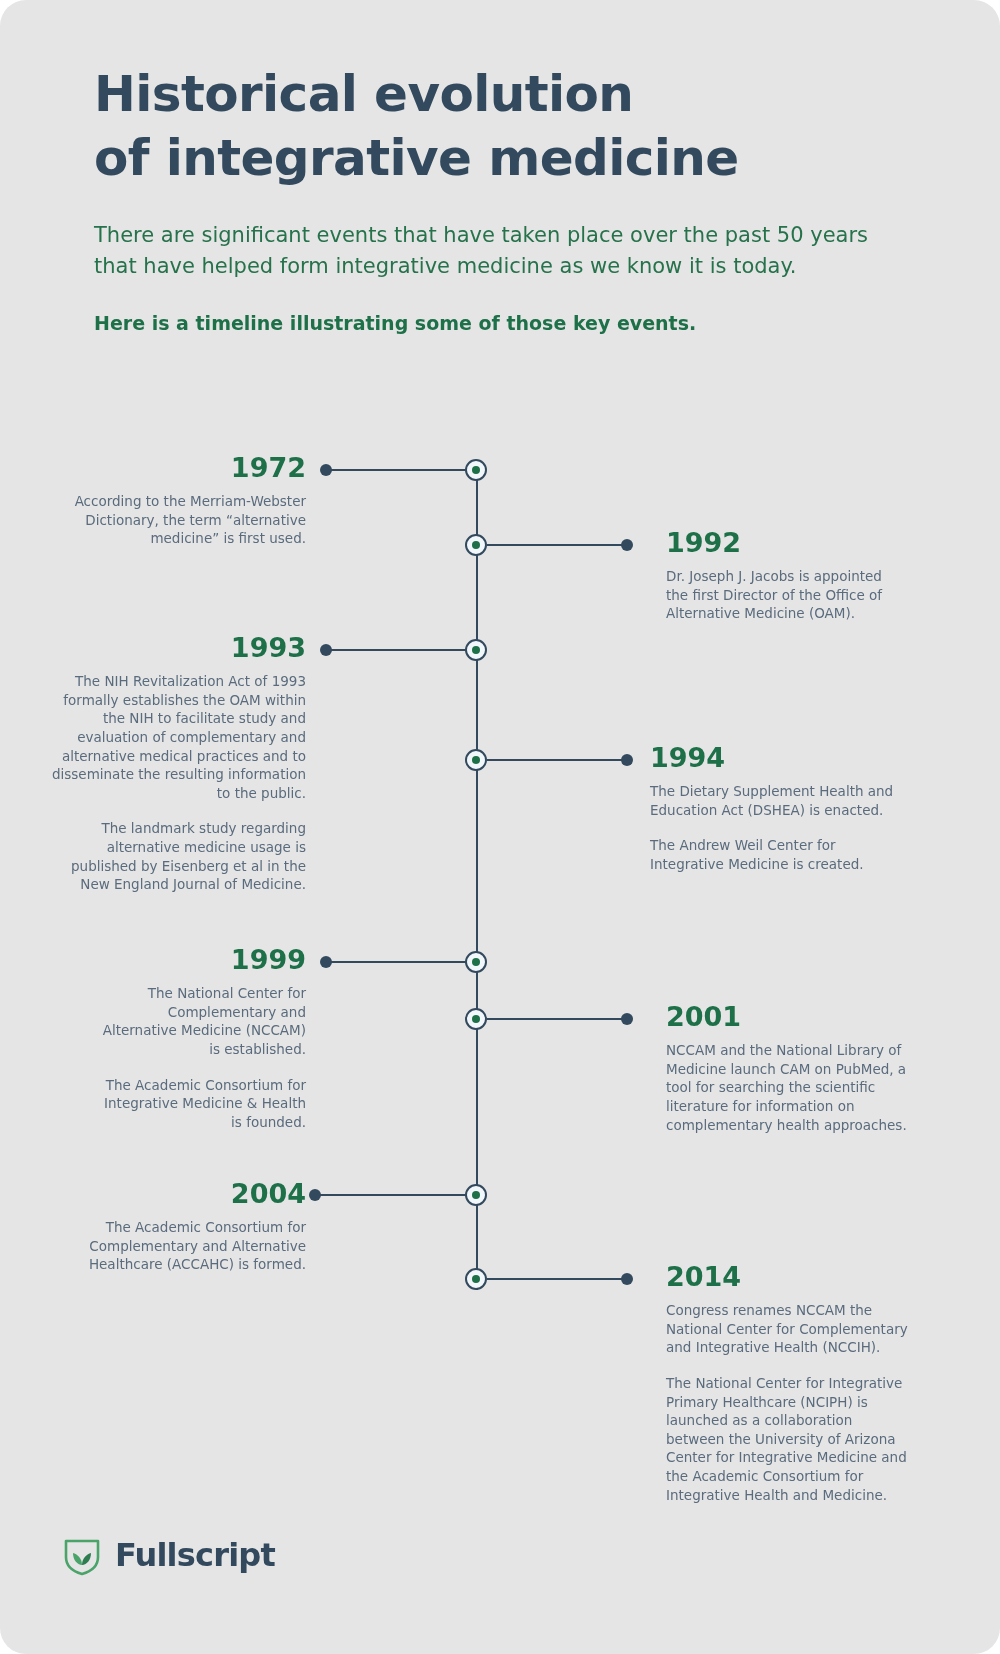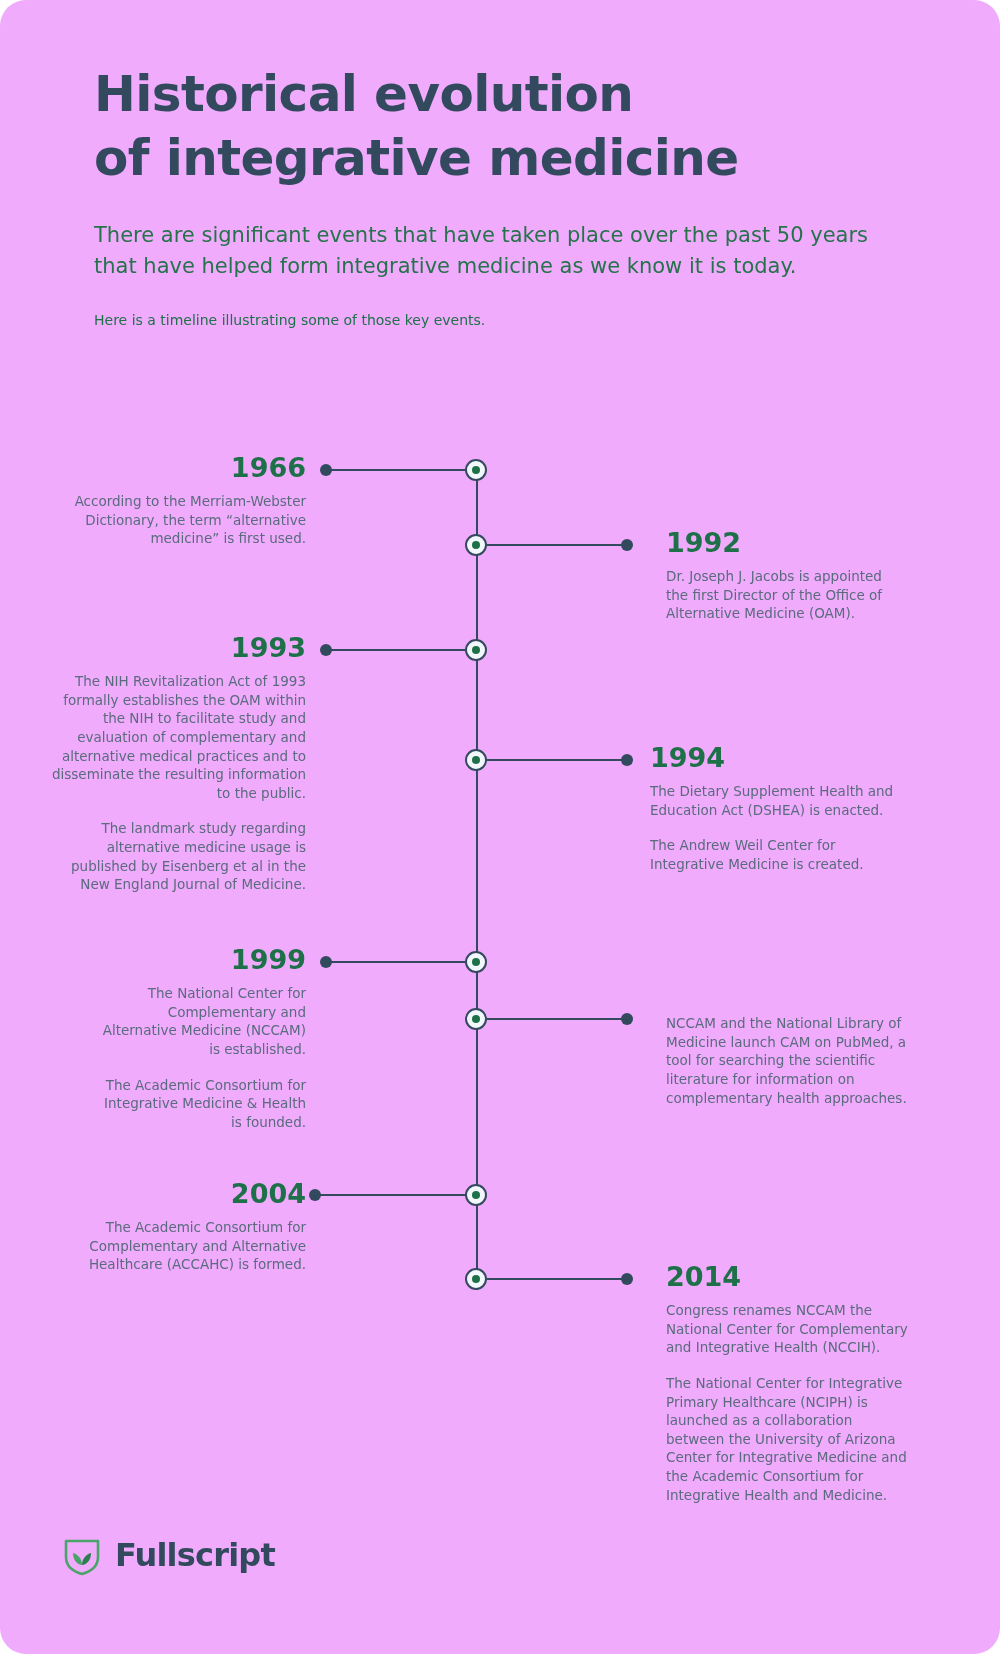--- a/index.html
+++ b/index.html
@@ -6,21 +6,21 @@
   html, body {
     width: 1000px;
     height: 1654px;
     background: #ffffff;
     font-family: "DejaVu Sans", sans-serif;
   }
   .page {
     position: relative;
     width: 1000px;
     height: 1654px;
-    background: #f0abfc;
+    background: #e5e5e5;
     border-radius: 26px;
     overflow: hidden;
   }
 
   
   .header { position: absolute; left: 94px; top: 62px; width: 820px; }
   .title {
     font-size: 50px;
     line-height: 1.28;
     font-weight: bold;
@@ -31,22 +31,22 @@
   .intro {
     margin-top: 30px;
     font-size: 21px;
     line-height: 1.48;
     color: #26724b;
     max-width: 790px;
   }
   .intro .line { display: block; }
   .kicker {
     margin-top: 30px;
-    font-size: 14px;
-    font-weight: normal;
+    font-size: 19px;
+    font-weight: bold;
     color: #1d7048;
   }
 
   
   .spine {
     position: absolute;
     left: 476px;
     top: 470px;
     width: 2px;
     height: 820px;
@@ -164,21 +164,21 @@
   <div class="connector" style="left:487px; top:759px; width:140px"></div>
   <div class="enddot" style="left:621px; top:754px"></div>
 
   <div class="connector" style="left:487px; top:1018px; width:140px"></div>
   <div class="enddot" style="left:621px; top:1013px"></div>
 
   <div class="connector" style="left:487px; top:1278px; width:140px"></div>
   <div class="enddot" style="left:621px; top:1273px"></div>
 
   <div class="entry left" style="left:74px; top:454px; width:232px">
-    <div class="year">1966</div>
+    <div class="year">1972</div>
     <p>According to the Merriam-Webster Dictionary, the term “alternative medicine” is first used.</p>
   </div>
 
   <div class="entry right" style="left:646px; top:529px; width:240px">
     <div class="year">1992</div>
     <p>Dr. Joseph J. Jacobs is appointed the first Director of the Office of Alternative Medicine (OAM).</p>
   </div>
 
   <div class="entry left" style="left:38px; top:634px; width:268px">
     <div class="year">1993</div>
@@ -192,20 +192,21 @@
     <p>The Andrew Weil Center for Integrative Medicine is created.</p>
   </div>
 
   <div class="entry left" style="left:96px; top:946px; width:210px">
     <div class="year">1999</div>
     <p>The National Center for Complementary and Alternative Medicine (NCCAM) is established.</p>
     <p>The Academic Consortium for Integrative Medicine &amp; Health is founded.</p>
   </div>
 
   <div class="entry right" style="left:646px; top:1003px; width:246px">
+    <div class="year">2001</div>
     <p>NCCAM and the National Library of Medicine launch CAM on PubMed, a tool for searching the scientific literature for information on complementary health approaches.</p>
   </div>
 
   <div class="entry left" style="left:74px; top:1180px; width:232px">
     <div class="year">2004</div>
     <p>The Academic Consortium for Complementary and Alternative Healthcare (ACCAHC) is formed.</p>
   </div>
 
   <div class="entry right" style="left:646px; top:1263px; width:248px">
     <div class="year">2014</div>

